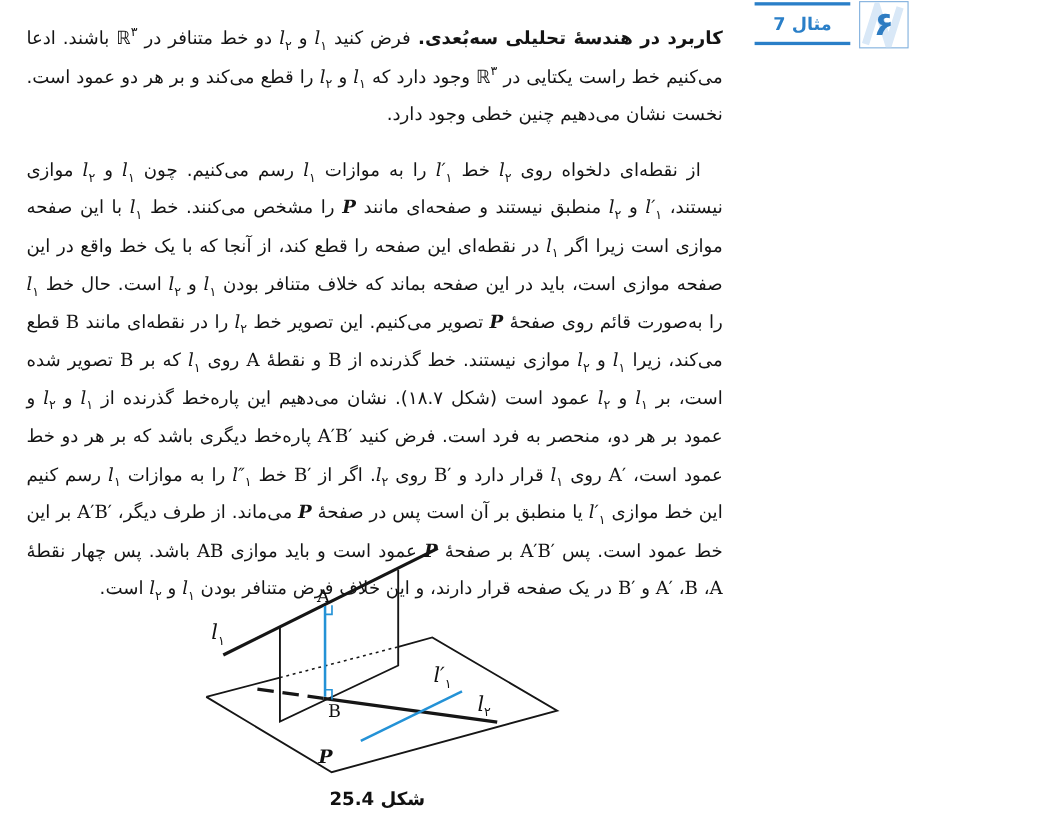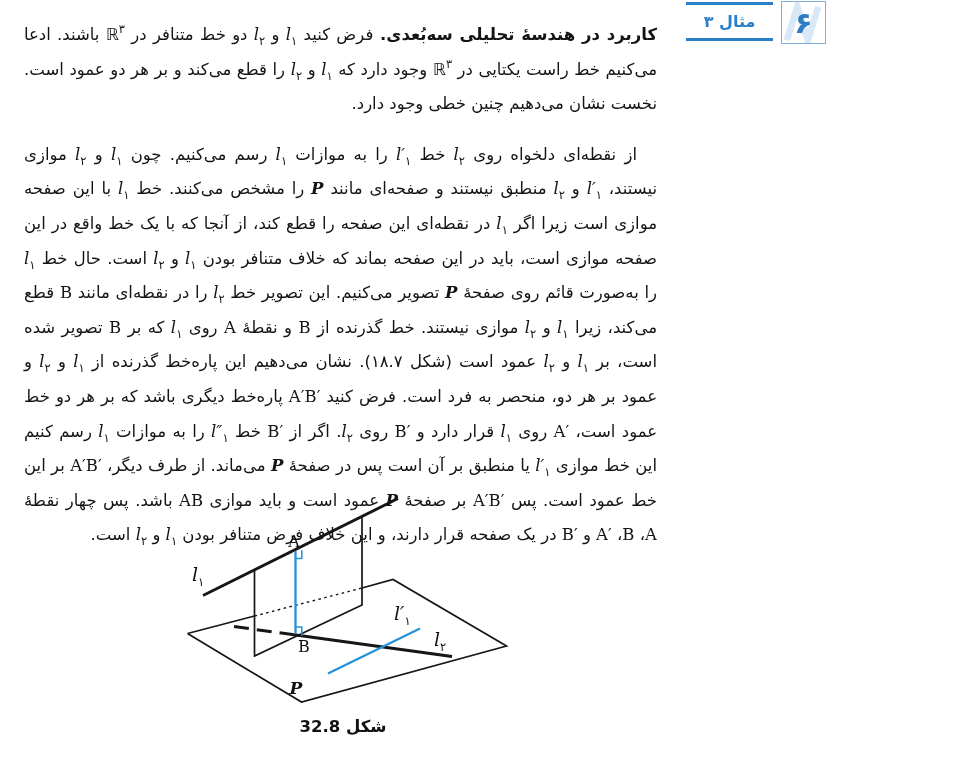--- a/index.html
+++ b/index.html
@@ -74,21 +74,21 @@
     font-weight:bold;font-size:16.5px;color:#111;
   }
 </style>
 </head>
 <body>
 
 <div class="page">
 
   <div class="header">
     <div class="rule top"></div>
-    <div class="ex-label">مثال ۳</div>
+    <div class="ex-label">مثال 7</div>
     <div class="rule bottom"></div>
   </div>
   <div class="num-box">
     <svg class="wm" viewBox="0 0 45 43" aria-hidden="true">
       <polyline points="5,40 16,5 27,40 38,5"></polyline>
     </svg>
     <div class="num">۶</div>
   </div>
 
   <div class="text-block">
@@ -118,15 +118,15 @@
     <path class="blue" stroke-width="1.5" d="M 295.5,627 L 301.8,627 L 301.8,635.8"></path>
 
     <text class="fig-lat" x="294" y="547" text-anchor="middle">A</text>
     <text class="fig-lat" x="304" y="651.5" text-anchor="middle">B</text>
     <text class="fig-mi" x="192" y="581"><tspan>l</tspan><tspan class="fig-sub" dy="5">۱</tspan></text>
     <text class="fig-mi" x="434" y="646"><tspan>l</tspan><tspan class="fig-sub" dy="5">۲</tspan></text>
     <text class="fig-mi" x="394" y="620"><tspan>l′</tspan><tspan class="fig-sub" dy="5">۱</tspan></text>
     <text class="fig-scr" x="296" y="694" text-anchor="middle">P</text>
   </svg>
 
-  <div class="caption">شکل 32.8</div>
+  <div class="caption">شکل 25.4</div>
 
 </div>
 
 </body></html>

